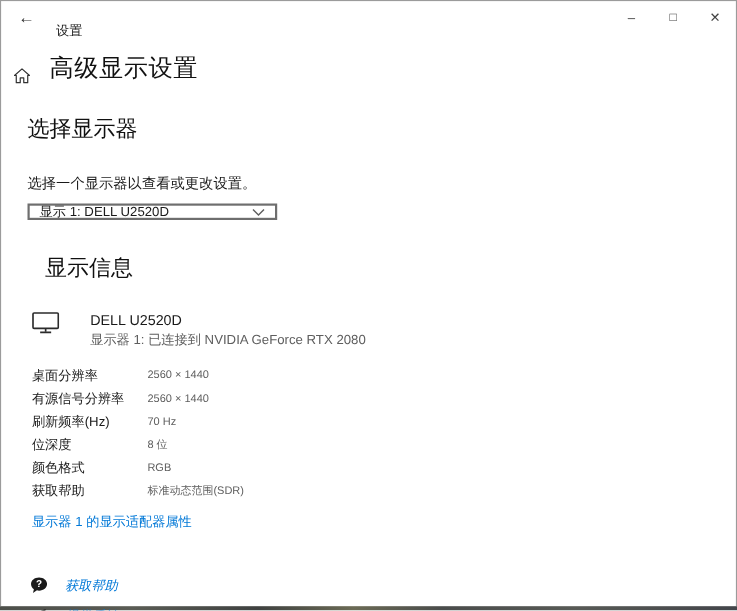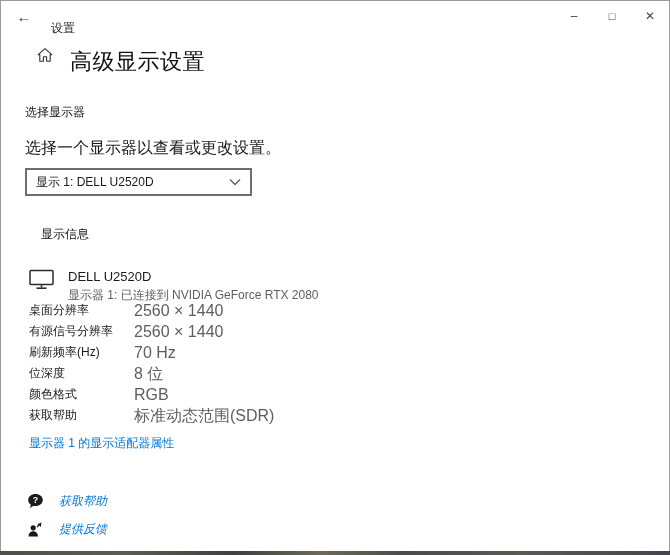--- a/index.html
+++ b/index.html
@@ -24,47 +24,47 @@
     font-size:15px; color:#333; cursor:pointer; background:none; border:none;
   }
   .titlebar-title { font-size:12px; color:#1a1a1a; margin-left:4px;margin-top:24px; }
   .titlebar-spacer { flex:1; }
   .caption-btn {
     width:38px; height:30px; display:flex; align-items:center; justify-content:center;
     font-size:12px; color:#444; background:none; border:none; cursor:pointer;
   }
   .caption-btn.max { font-size:11px; }
   
-  .page-header { display:flex; align-items:flex-start; padding:16px 0 0 36px; }
+  .page-header { display:flex; align-items:flex-end; padding:16px 0 0 11px; }
   .home-icon { width:16px; height:16px; display:inline-flex; }
   .page-title { font-size:22px; font-weight:400; color:#111; margin-left:17px; letter-spacing:0.5px; }
   
   .content { padding-left:24px; }
-  .section-heading { font-size:12px; font-weight:400; color:#111;font-family:Liberation Serif, serif; }
+  .section-heading { font-size:20px; font-weight:400; color:#111;font-family:Liberation Serif, serif; }
   .choose-heading { margin-top:27px; }
-  .choose-desc { font-size:16px; color:#1a1a1a; margin-top:17px; }
+  .choose-desc { font-size:13px; color:#1a1a1a; margin-top:27px; }
   .combobox {
-    margin-top:9px; width:227px; height:28px;
+    margin-top:9px; width:227px; height:15px;
     border:2px solid #6e6e6e; background:#fff;
     display:flex; align-items:center; justify-content:space-between;
     padding:0 9px 0 9px; cursor:pointer;
   }
   .combobox-value { font-size:12px; color:#1a1a1a; }
   .chevron { width:12px; height:8px; display:inline-flex; }
   .info-heading { margin-top:30px;margin-left:16px; }
   
   .device-row { display:flex; margin-top:26px; align-items:flex-start; }
   .monitor-icon { width:25px; height:21px; margin-left:4px; display:inline-flex; }
-  .device-text { margin-left:14px; }
+  .device-text { margin-left:28px; }
   .device-name { font-size:13px; color:#1a1a1a; }
   .device-status { font-size:12px; color:#5e5e5e; margin-top:3px; }
   
-  .specs { display:grid; grid-template-columns:105px auto; row-gap:8px; margin-left:4px; }
+  .specs { margin-top:17px; display:grid; grid-template-columns:105px auto; row-gap:8px; margin-left:4px; }
   .spec-label { font-size:12px; color:#1a1a1a; line-height:13px; }
-  .spec-value { font-size:16px; color:#5e5e5e; line-height:13px; }
+  .spec-value { font-size:10px; color:#5e5e5e; line-height:13px; }
   .adapter-link {
     display:inline-block; margin-top:13px; margin-left:4px;
     font-size:12px; color:#0078d7; text-decoration:none; cursor:pointer;
   }
   
   .footer { margin-top:41px; }
   .footer-row { display:flex; align-items:center; margin-top:11px; }
   .footer-row:first-child { margin-top:0; }
   .footer-icon { width:17px; height:17px; display:inline-flex; margin-left:2px; }
   .footer-label { font-size:12px; color:#0078d7; margin-left:15px; cursor:pointer; text-decoration:none;font-style:italic; }

